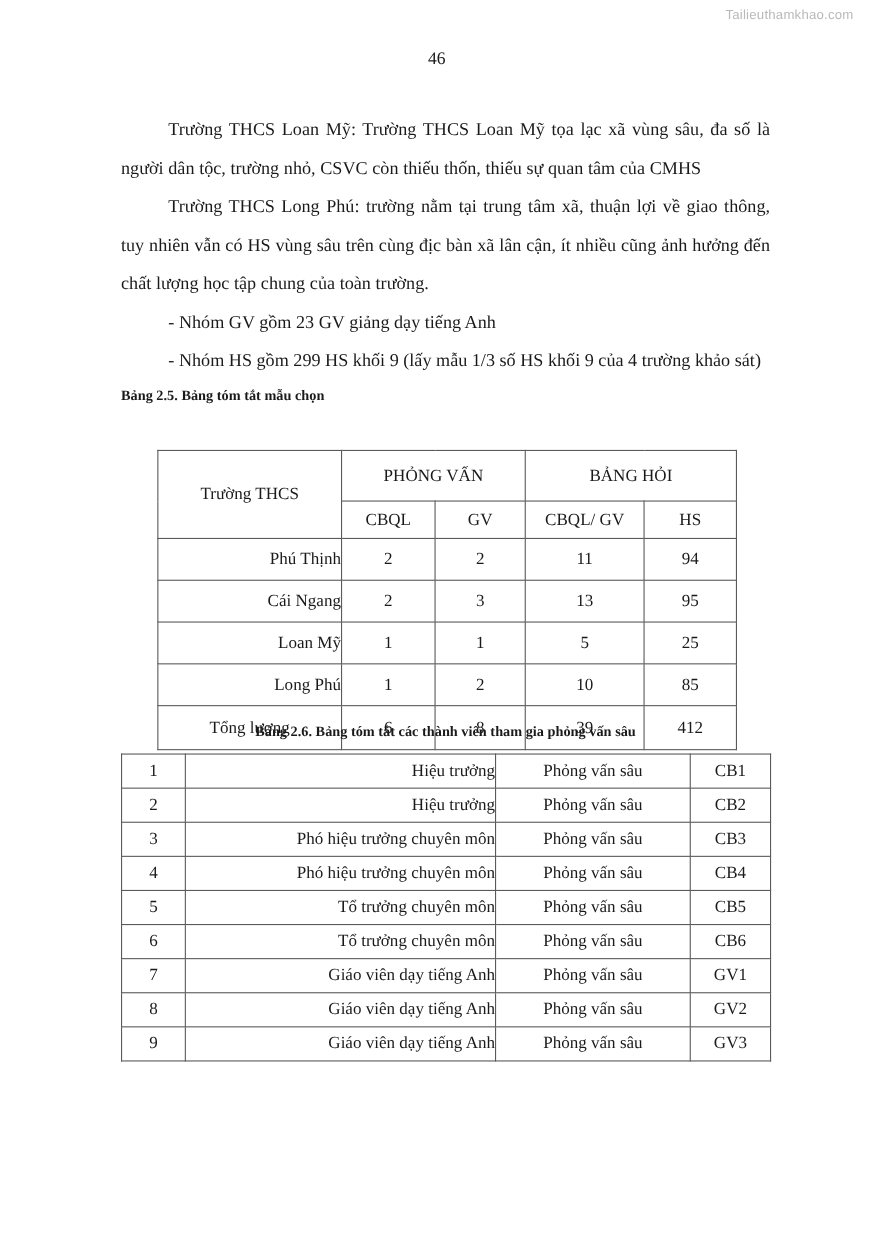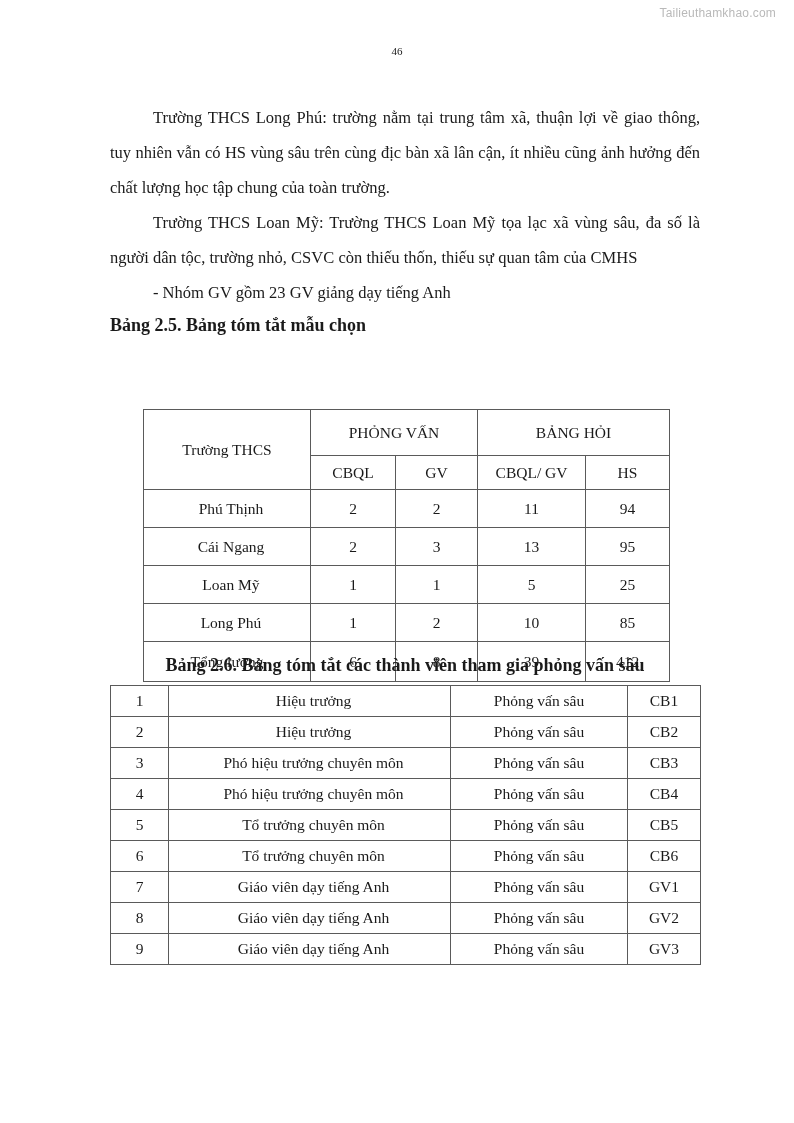--- a/index.html
+++ b/index.html
@@ -37,21 +37,21 @@
     user-select: none;
   }
 
   
   .page-number {
     position: absolute;
     top: 45px;
     left: 0;
     width: 794px;
     text-align: center;
-    font-size: 11px;
+    font-size: 16px;
   }
 
   
   .content {
     position: absolute;
     left: 110px;
     top: 100px;
     width: 590px;
   }
 
@@ -70,40 +70,40 @@
     line-height: 35px;
     text-indent: 43px;
     text-align: left;
   }
   p.bullet-par.wrap {
     text-align: justify;
   }
 
   .caption {
     margin: 0;
-    font-size: 18px;
+    font-size: 13px;
     font-weight: bold;
     line-height: 30px;
   }
 
   
   table.doc-table {
     border-collapse: collapse;
     font-size: 15.5px;
     table-layout: fixed;
   }
   table.doc-table td,
   table.doc-table th {
     border: 1px solid #5a5a5a;
     padding: 0;
     vertical-align: middle;
     font-weight: normal;
   }
   .c-center { text-align: center; }
-  .c-left   { text-align: center; padding-left: 8px !important; }
+  .c-left   { text-align: right; padding-left: 8px !important; }
   .bold     { font-weight: bold; }
 
   
   #table-25-wrap {
     position: absolute;
     left: 143px;
     top: 409px;
   }
   #table-25 { width: 526px; }
   #table-25 td { height: 37px; font-family: Liberation Serif, serif; }
@@ -134,27 +134,28 @@
 <body>
 
 <div class="page">
 
   <div class="watermark">Tailieuthamkhao.com</div>
 
   <div class="page-number">46</div>
 
   <div class="content">
 
+    <p class="body-par">Trường THCS Loan Mỹ: Trường THCS Loan Mỹ tọa lạc xã vùng sâu, đa số là người dân tộc, trường nhỏ, CSVC còn thiếu thốn, thiếu sự quan tâm của CMHS</p>
+
     <p class="body-par">Trường THCS Long Phú: trường nằm tại trung tâm xã, thuận lợi về giao thông, tuy nhiên vẫn có HS vùng sâu trên cùng địc bàn xã lân cận, ít nhiều cũng ảnh hưởng đến chất lượng học tập chung của toàn trường.</p>
 
-    <p class="body-par">Trường THCS Loan Mỹ: Trường THCS Loan Mỹ tọa lạc xã vùng sâu, đa số là người dân tộc, trường nhỏ, CSVC còn thiếu thốn, thiếu sự quan tâm của CMHS</p>
-
 
     <p class="bullet-par">- Nhóm GV gồm 23 GV giảng dạy tiếng Anh</p>
 
+    <p class="bullet-par wrap">- Nhóm HS gồm 299 HS khối 9 (lấy mẫu 1/3 số HS khối 9 của 4 trường khảo sát)</p>
 
     <p class="caption">Bảng 2.5. Bảng tóm tắt mẫu chọn</p>
   </div>
 
   <div id="table-25-wrap">
     <table id="table-25" class="doc-table">
       <colgroup>
         <col class="c0">
           <col class="c1">
           <col class="c2">

